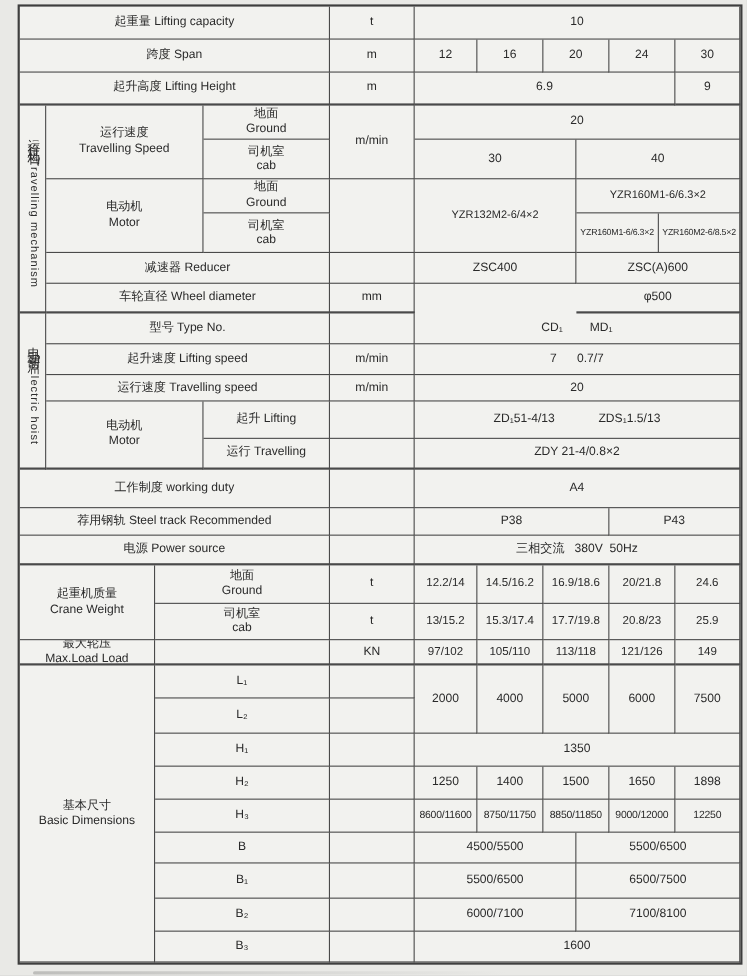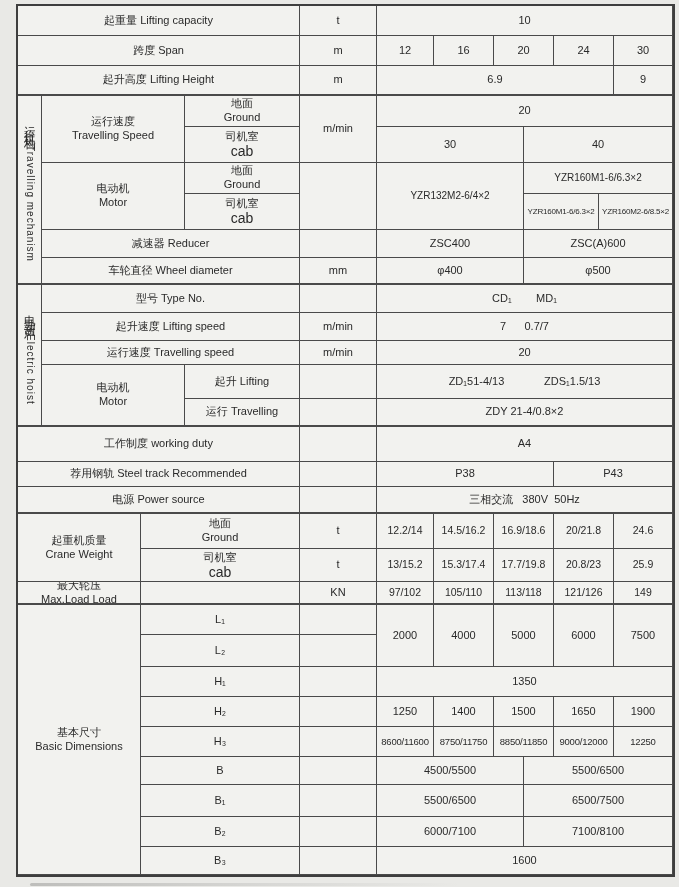--- a/index.html
+++ b/index.html
@@ -23,21 +23,21 @@
     display:flex; align-items:center; justify-content:center;
     text-align:center; overflow:hidden;
     border-right:1px solid #4a4a4a; border-bottom:1px solid #4a4a4a;
     box-sizing:border-box;
     font-size:11px; line-height:1.25;
   }
   .thk { border-bottom-width:2px; }
   .pre { white-space:pre; }
   .stack { flex-direction:column; }
   .stack span { display:block; }
-  .cabtxt { font-size:14px; line-height:1.05; }
+  .cabtxt { font-size:11px; line-height:1.05; }
   .num { font-size:10.5px; }
   .sm  { font-size:8px; letter-spacing:-0.2px; }
   .sm2 { font-size:9.5px; letter-spacing:-0.2px; }
   .mid { font-size:10px; }
   .vert { flex-direction:column; gap:12px; }
   .vcn { writing-mode:vertical-rl; text-orientation:upright; letter-spacing:4px; font-size:11.5px; }
   .ven { writing-mode:vertical-rl; font-size:10px; letter-spacing:1px; }
   .smudge {
     position:absolute; left:30px; bottom:1px; width:430px; height:3px;
     background:linear-gradient(90deg,#9a9a98,#c9c9c7 55%,transparent);
@@ -107,21 +107,20 @@
     <div class="c sm" style="grid-area:7/9/8/11">YZR160M1-6/6.3×2</div>
     <div class="c sm" style="grid-area:7/11/8/13">YZR160M2-6/8.5×2</div>
 
     <div class="c" style="grid-area:8/2/9/5">减速器 Reducer</div>
     <div class="c" style="grid-area:8/5/9/6"></div>
     <div class="c" style="grid-area:8/6/9/9">ZSC400</div>
     <div class="c" style="grid-area:8/9/9/13">ZSC(A)600</div>
 
     <div class="c thk" style="grid-area:9/2/10/5">车轮直径 Wheel diameter</div>
     <div class="c thk" style="grid-area:9/5/10/6">mm</div>
-    <div class="c thk" style="grid-area:9/6/10/9">φ400</div>
     <div class="c thk" style="grid-area:9/9/10/13">φ500</div>
 
     <div class="c vert thk" style="grid-area:10/1/15/2">
       <span class="vcn">电动葫芦</span>
       <span class="ven">Electric hoist</span>
     </div>
 
     <div class="c" style="grid-area:10/2/11/5">型号 Type No.</div>
     <div class="c" style="grid-area:10/5/11/6"></div>
     <div class="c pre" style="grid-area:10/6/11/13">CD₁        MD₁</div>
@@ -212,21 +211,21 @@
     <div class="c" style="grid-area:23/3/24/5">H₁</div>
     <div class="c" style="grid-area:23/5/24/6"></div>
     <div class="c" style="grid-area:23/6/24/13">1350</div>
 
     <div class="c" style="grid-area:24/3/25/5">H₂</div>
     <div class="c" style="grid-area:24/5/25/6"></div>
     <div class="c" style="grid-area:24/6/25/7">1250</div>
     <div class="c" style="grid-area:24/7/25/8">1400</div>
     <div class="c" style="grid-area:24/8/25/10">1500</div>
     <div class="c" style="grid-area:24/10/25/12">1650</div>
-    <div class="c" style="grid-area:24/12/25/13">1900</div>
+    <div class="c" style="grid-area:24/12/25/13">1898</div>
 
     <div class="c" style="grid-area:25/3/26/5">H₃</div>
     <div class="c" style="grid-area:25/5/26/6"></div>
     <div class="c sm2" style="grid-area:25/6/26/7">8600/11600</div>
     <div class="c sm2" style="grid-area:25/7/26/8">8750/11750</div>
     <div class="c sm2" style="grid-area:25/8/26/10">8850/11850</div>
     <div class="c sm2" style="grid-area:25/10/26/12">9000/12000</div>
     <div class="c sm2" style="grid-area:25/12/26/13">12250</div>
 
     <div class="c" style="grid-area:26/3/27/5">B</div>

